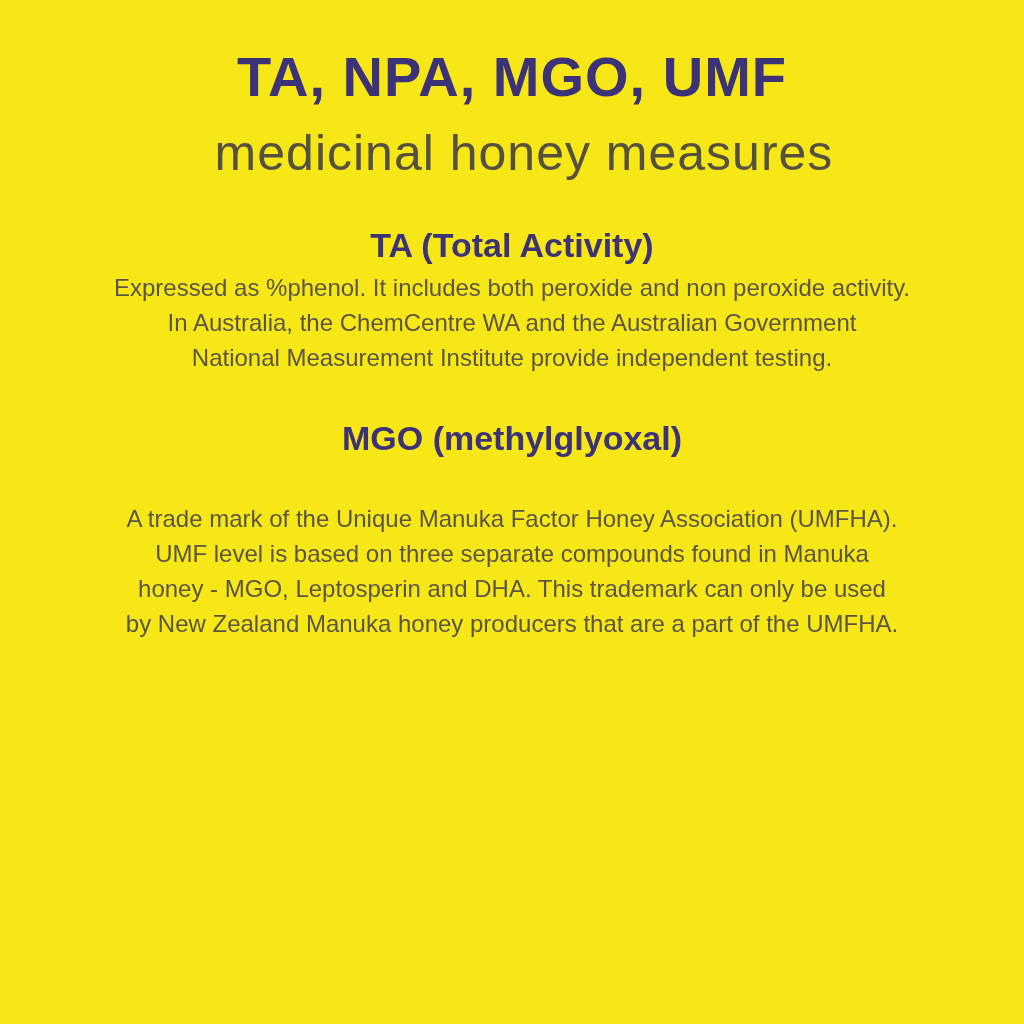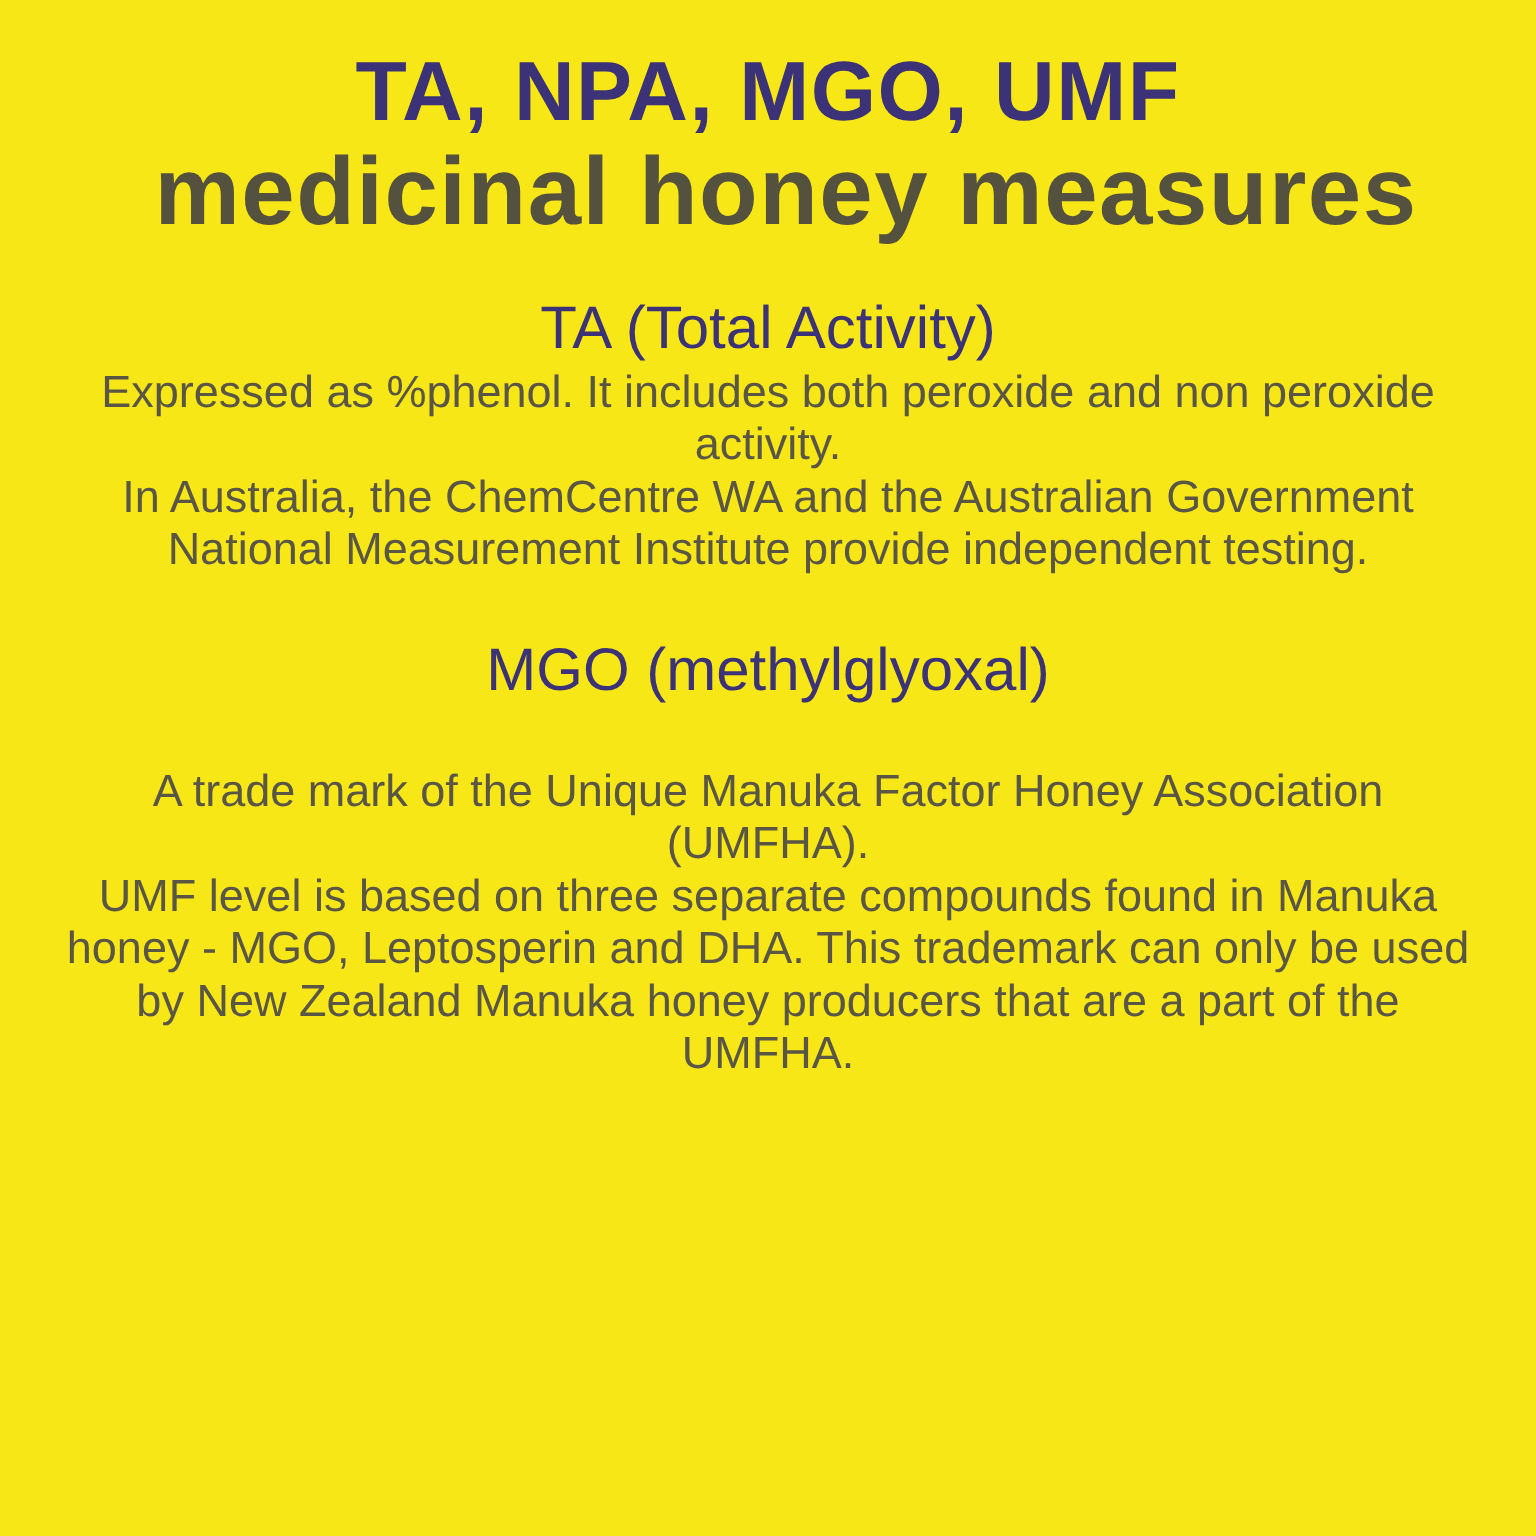--- a/index.html
+++ b/index.html
@@ -19,44 +19,44 @@
     box-sizing: border-box;
     padding-top: 30px;
     text-align: center;
   }
   .title {
     color: var(--navy, #3b3277);
     font-size: 56px;
     line-height: 62px;
     font-weight: 800;
     letter-spacing: 1px;
-    margin: 0;
+    margin: 16px;
   }
   .subtitle {
     color: var(--gray, #55513f);
-    font-size: 64px;
+    font-size: 50px;
     line-height: 58px;
-    font-weight: 700;
+    font-weight: 400;
     letter-spacing: 1px;
     margin: 6px 0 0 0;
     padding-left: 24px;
   }
   .section {
     margin-top: 46px;
   }
   .section-heading {
     color: var(--navy, #3b3277);
-    font-size: 40px;
+    font-size: 34px;
     line-height: 34px;
-    font-weight: 400;
+    font-weight: 700;
     margin: 0 0 8px 0;
   }
   .section-body {
     color: var(--gray, #5a5646);
-    font-size: 30px;
+    font-size: 24px;
     line-height: 35px;
     font-weight: 300;
     margin: 0 auto;
     max-width: 960px;
     white-space: pre-line;
   }
 </style>
 </head>
 <body>
 

